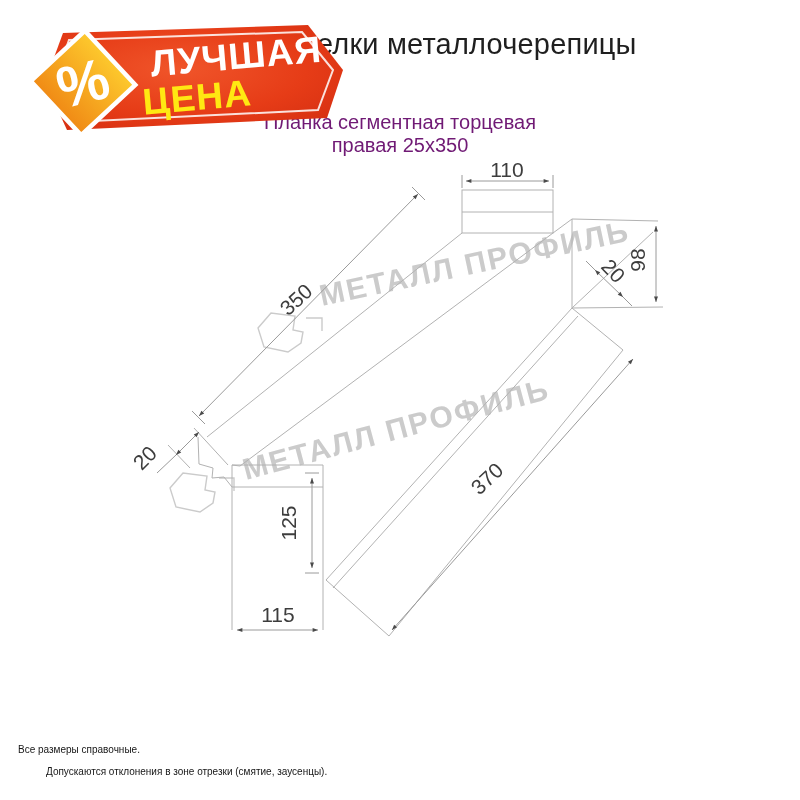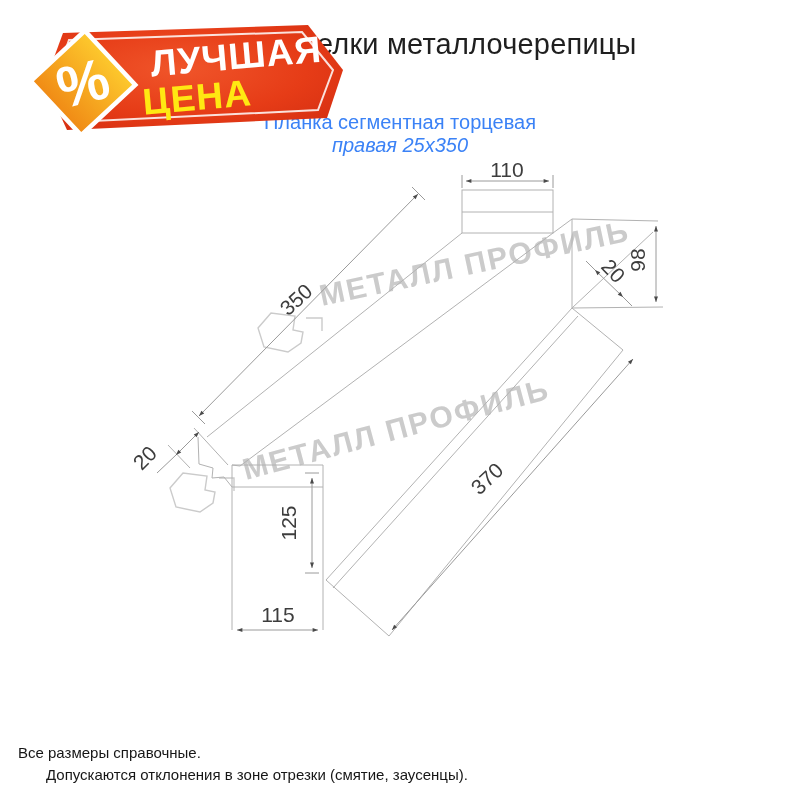--- a/index.html
+++ b/index.html
@@ -1,24 +1,24 @@
 <!DOCTYPE html>
 <html><head>
 <meta charset="utf-8">
 <style>
   html,body{margin:0;padding:0;background:#ffffff;}
   body{width:800px;height:800px;position:relative;overflow:hidden;
        font-family:"Liberation Sans",sans-serif;color:#1b1b1b;}
   .abs{position:absolute;}
   .page-title{top:28px;left:0;width:800px;text-align:center;
               font-size:29px;font-weight:500;letter-spacing:.2px;color:#1f1f1f;}
-  .product-line{left:0;width:800px;text-align:center;font-size:20px;color:#3b82f6;}
+  .product-line{left:0;width:800px;text-align:center;font-size:20px;color:#701a75;}
   .product-line.l1{top:111px;}
-  .product-line.l2{top:134px;font-style:italic;}
-  .notes{left:18px;font-size:15px;color:#161616;}
+  .product-line.l2{top:134px;}
+  .notes{left:18px;font-size:10px;color:#161616;}
   .notes.n1{top:744px;}
   .notes.n2{top:766px;margin-left:28px;}
   svg{display:block;}
   svg text{font-family:"Liberation Sans",sans-serif;}
   .dim-text{fill:#3d3d3d;font-size:21px;}
   .wm-text{fill:#cbcbcb;font-size:30px;font-weight:bold;letter-spacing:2px;}
   .draw-line{stroke:#b2b2b2;stroke-width:1;fill:none;}
   .dim-line{stroke:#9a9a9a;stroke-width:1;fill:none;}
   .wm-shape{stroke:#cbcbcb;stroke-width:1.4;fill:none;}
   .badge-wrap{top:14px;left:15px;width:345px;height:150px;}

